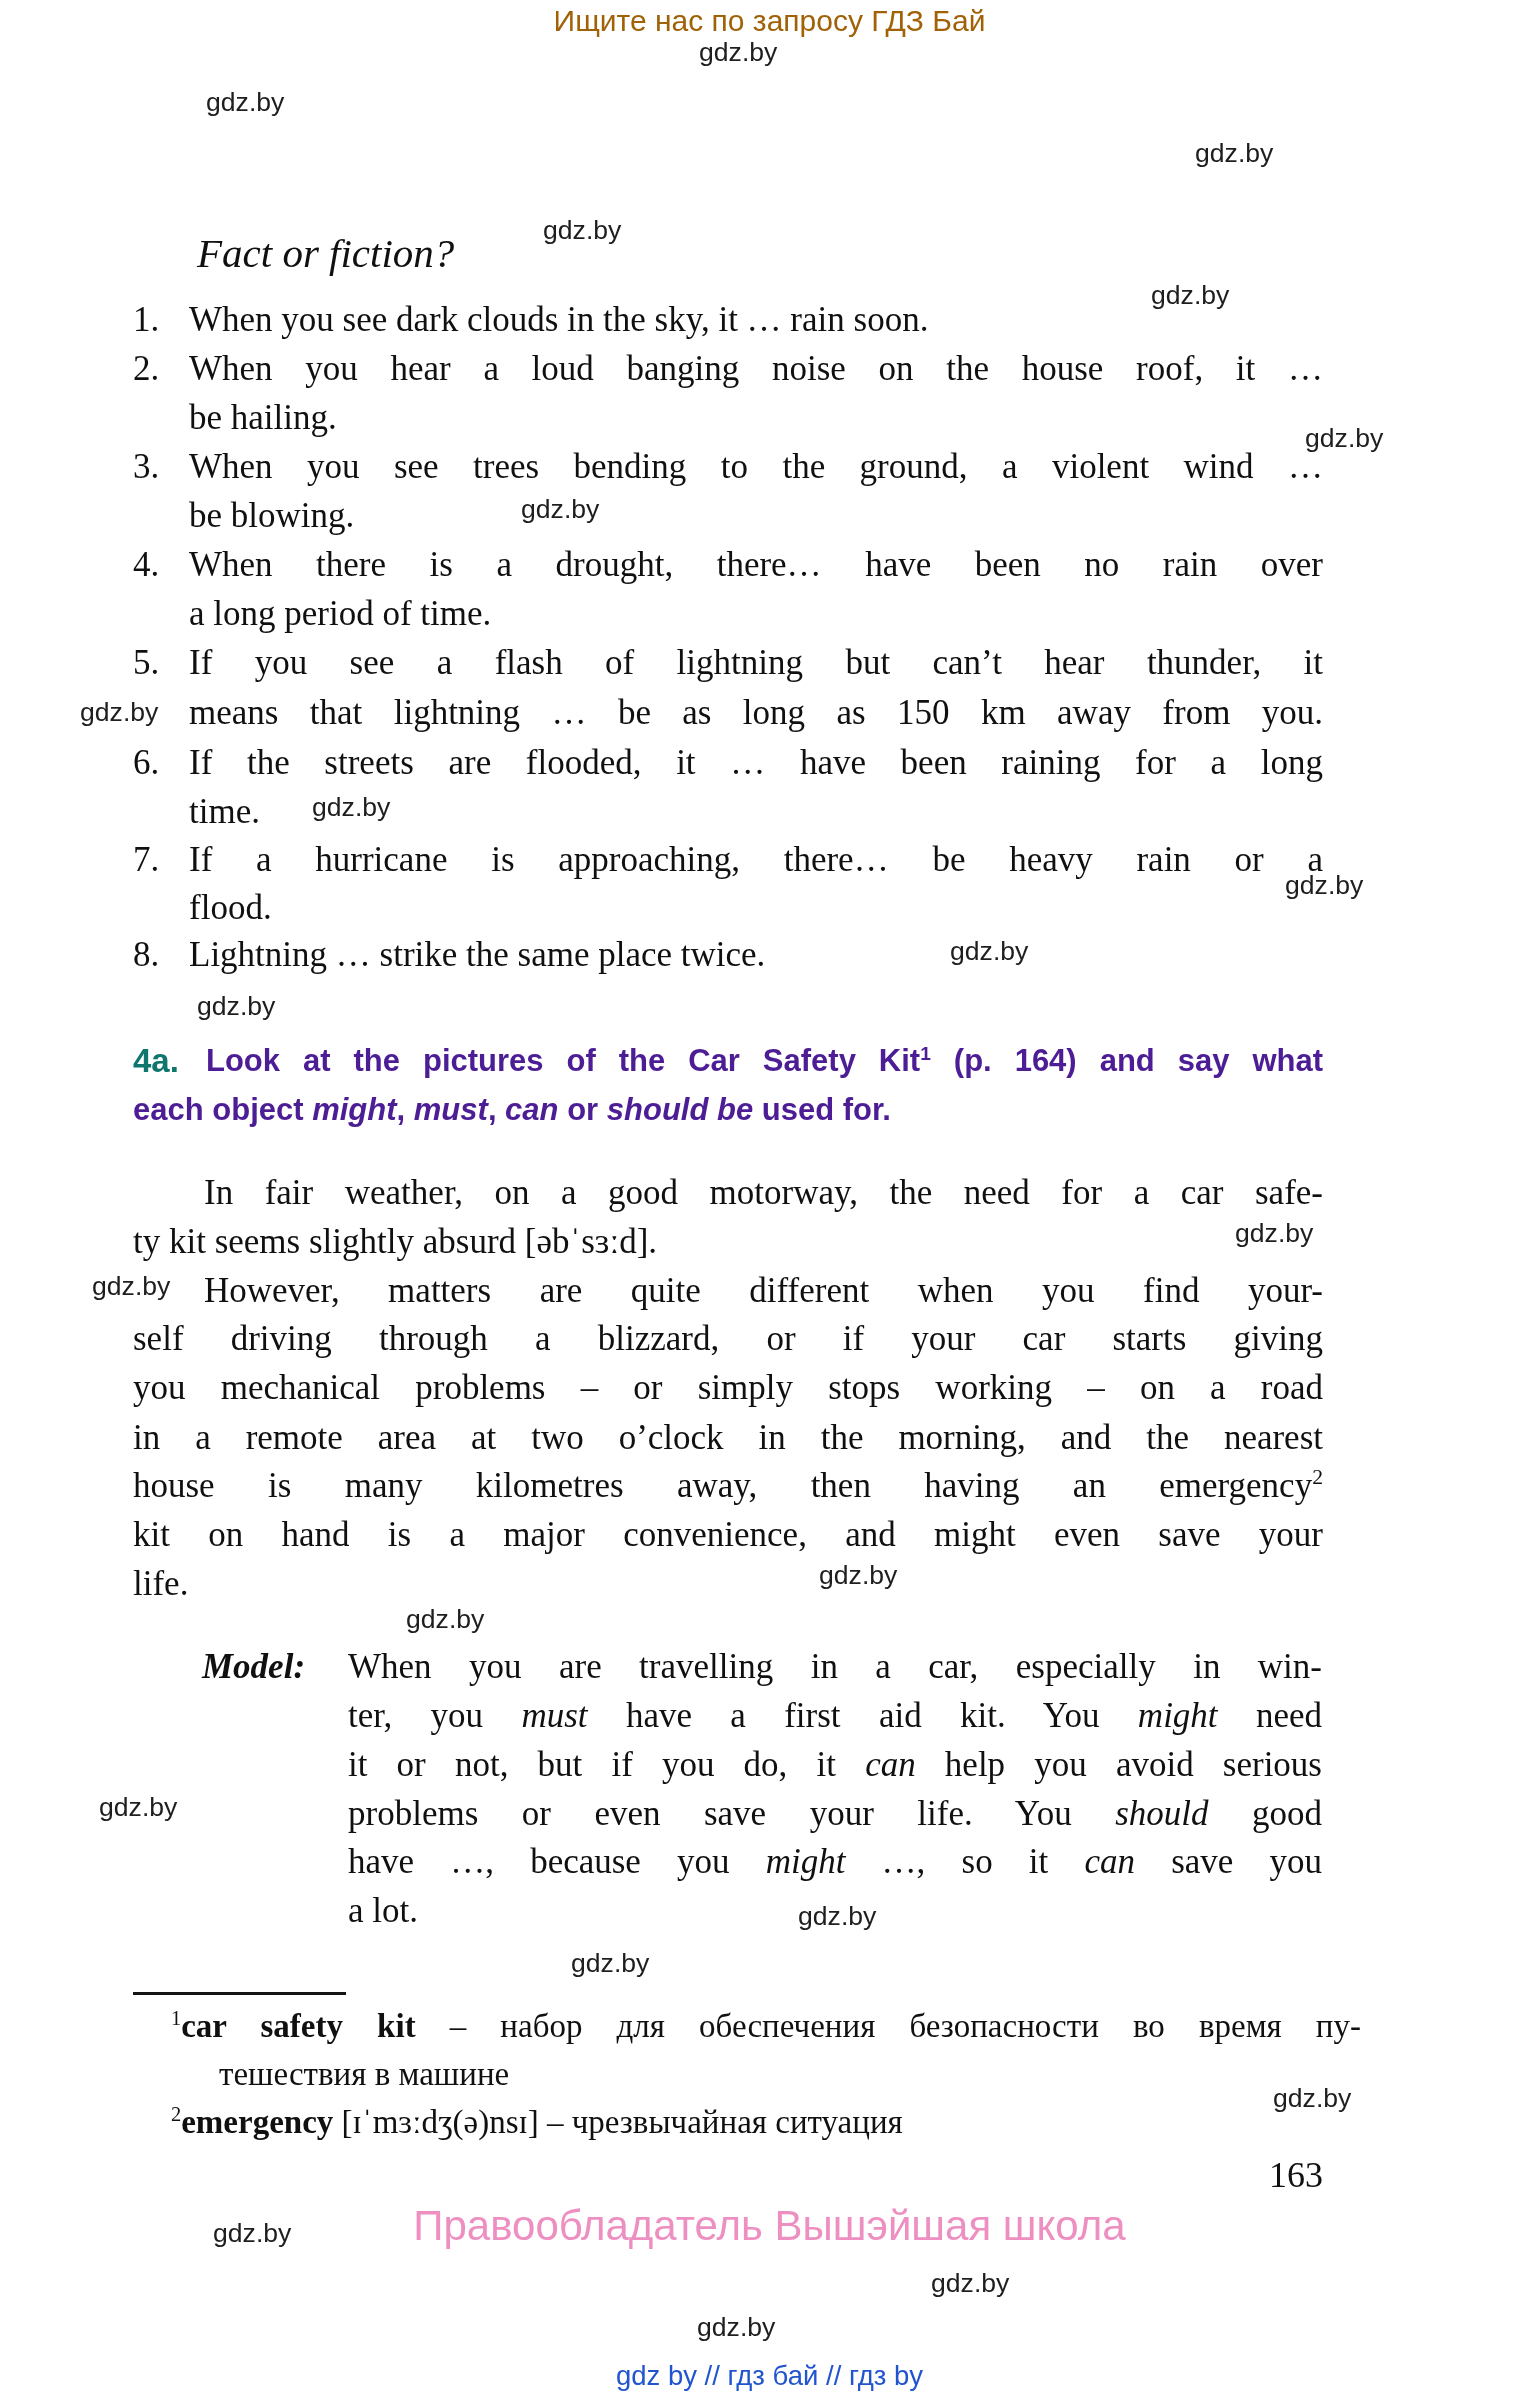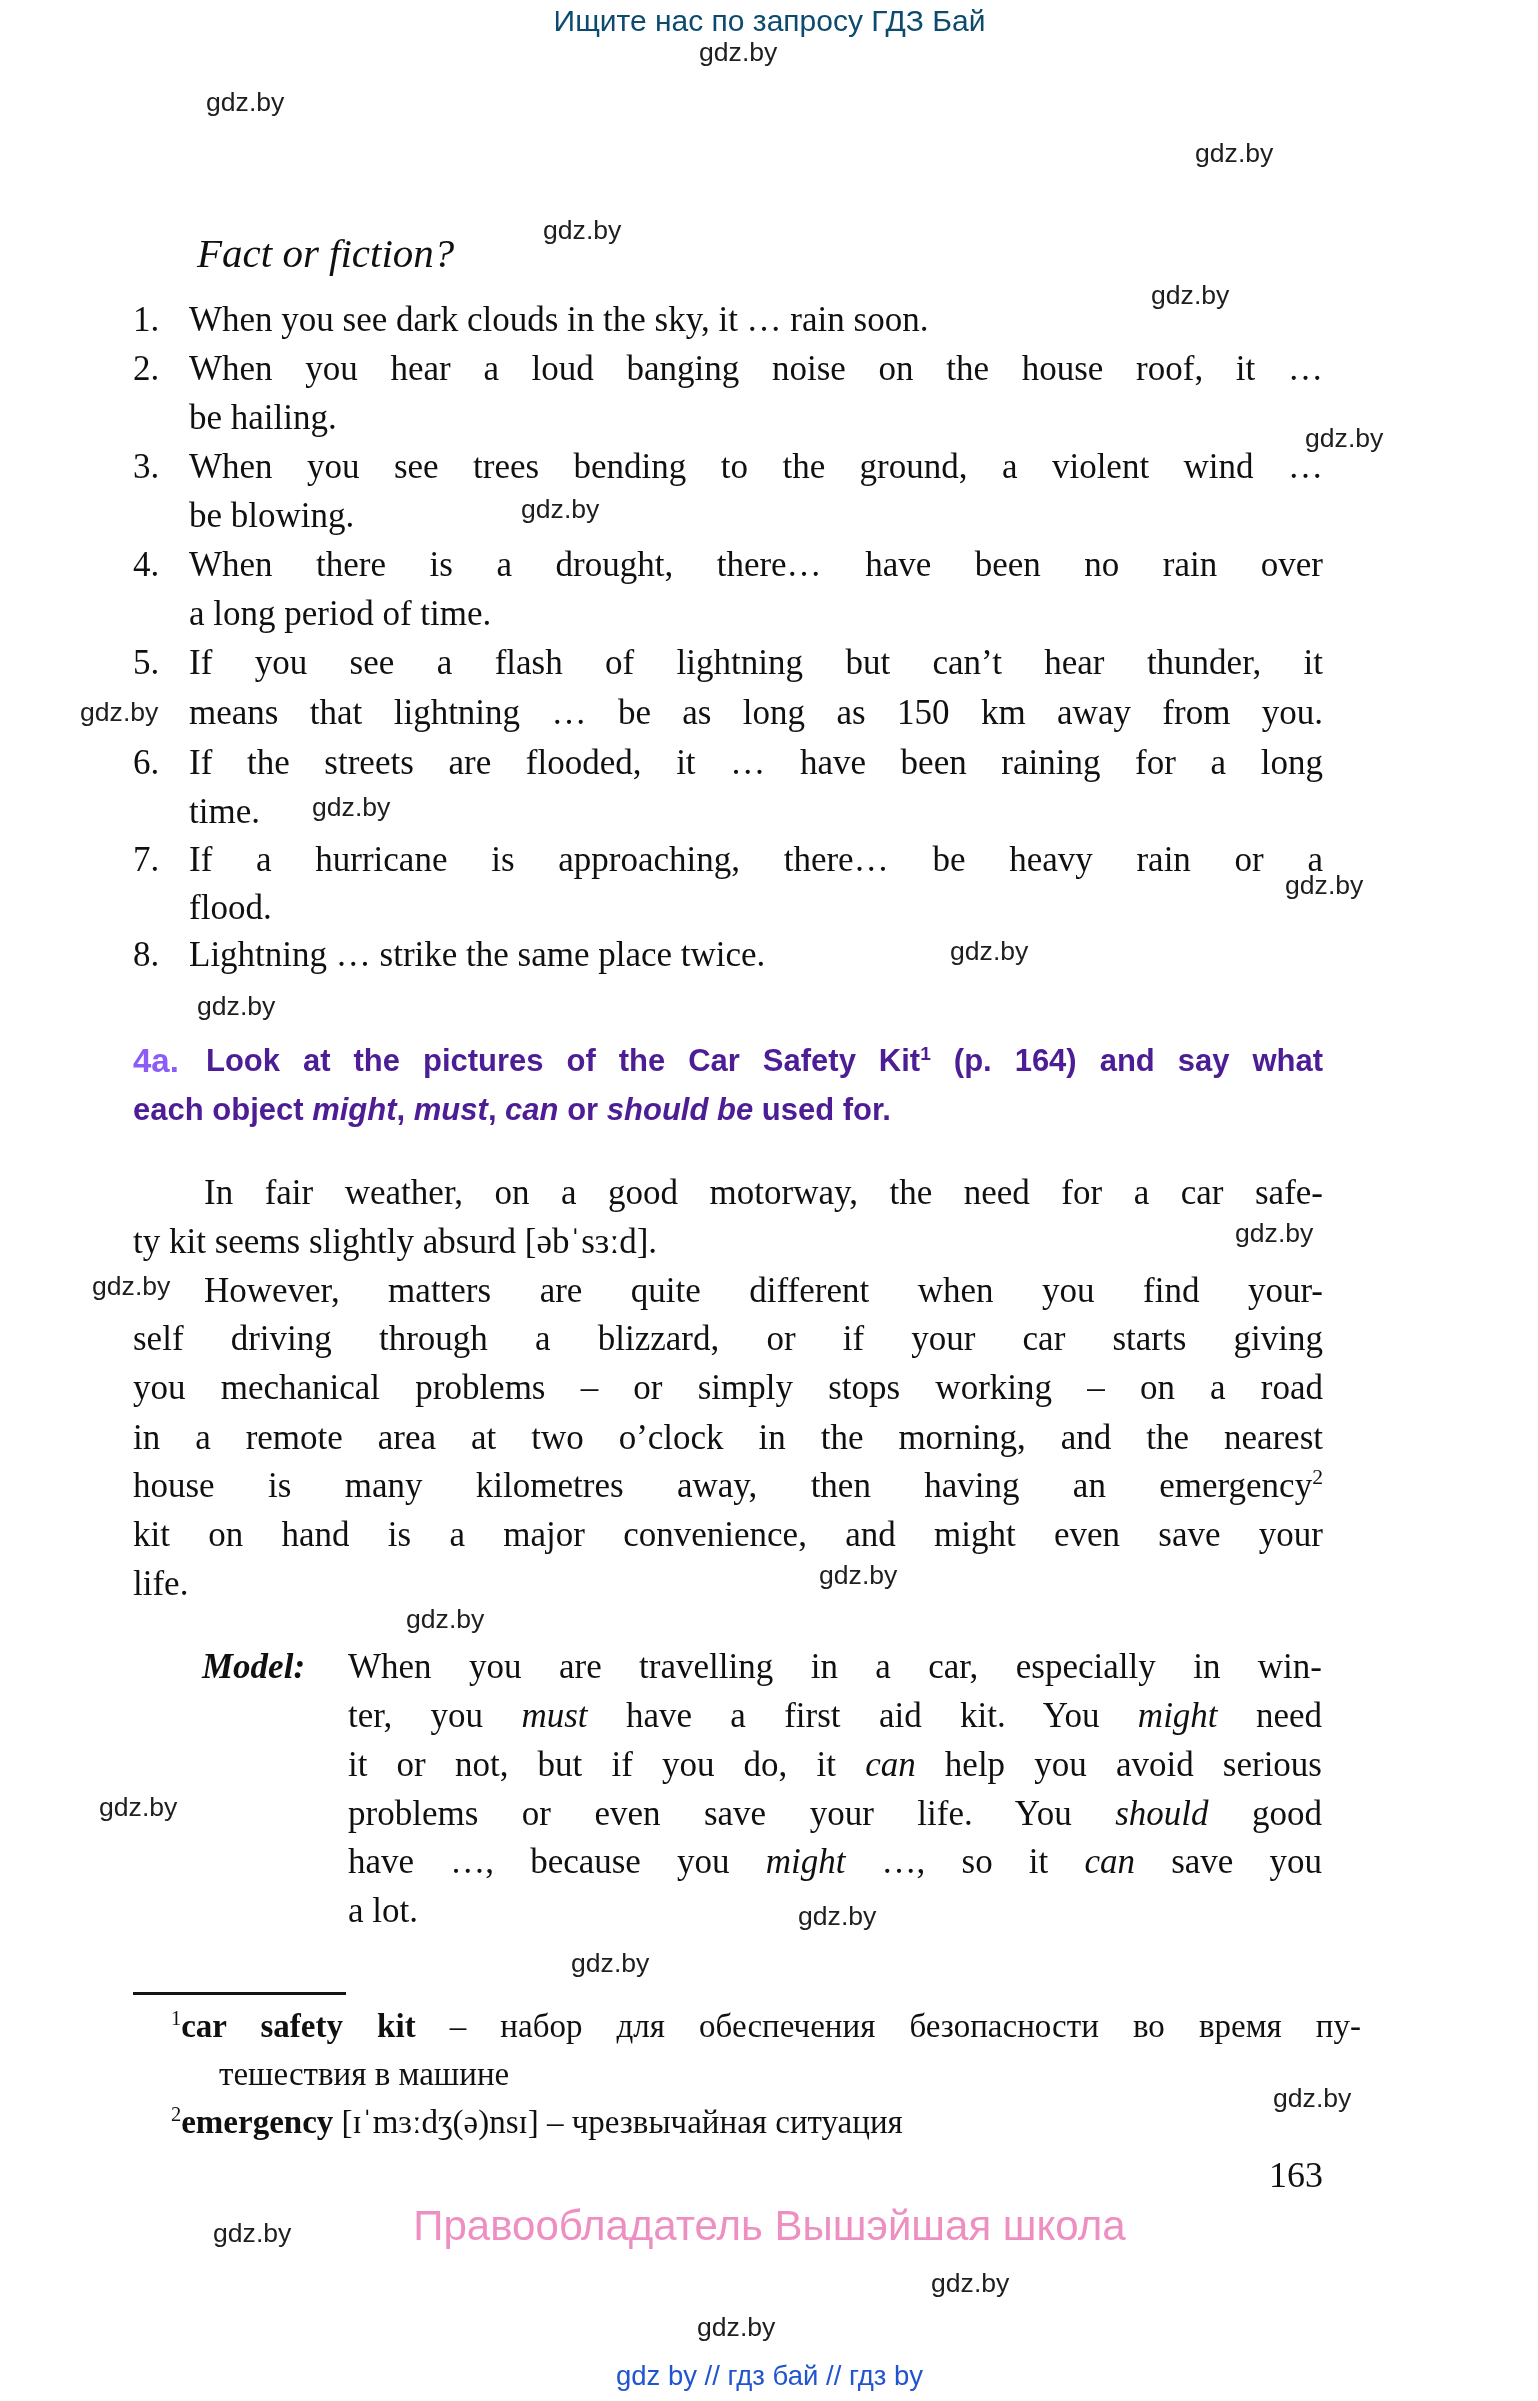--- a/index.html
+++ b/index.html
@@ -1,28 +1,28 @@
 <!DOCTYPE html>
 <html lang="en" style="font-size:14px"><head>
 <meta charset="utf-8">
 <style>
   html,body { margin:0; padding:0; background:#ffffff; }
   .page { position:relative; width:1539px; height:2401px; background:#ffffff; overflow:hidden;
           font-family:"Liberation Serif","DejaVu Serif",serif; color:#101010; }
   .promo { position:absolute; top:3.5px; left:0; width:100%; text-align:center;
-           font-family:"Liberation Sans","DejaVu Sans",sans-serif; font-size:30px; color:#0c4a6e; }
+           font-family:"Liberation Sans","DejaVu Sans",sans-serif; font-size:30px; color:#a16207; }
   .wm { position:absolute; font-family:"Liberation Sans","DejaVu Sans",sans-serif;
         font-size:26.6px; color:#1e1e1e; white-space:nowrap; }
   .heading { position:absolute; left:197px; top:229px; font-style:italic; font-size:41px; color:#101010; }
   .ln { position:absolute; font-size:35px; line-height:44px; color:#101010; }
   .j  { text-align:justify; }
   .j::after { content:""; display:inline-block; width:100%; height:0; }
   .num { position:absolute; font-size:35px; line-height:44px; color:#101010; }
   .ex-label { position:absolute; left:133px; top:1039px; font-family:"Liberation Sans","DejaVu Sans",sans-serif;
-              font-weight:bold; font-size:33px; line-height:43px; color:#8b5cf6; }
+              font-weight:bold; font-size:33px; line-height:43px; color:#0f766e; }
   .ex-line { position:absolute; font-family:"Liberation Sans","DejaVu Sans",sans-serif;
              font-weight:bold; font-size:31px; line-height:43px; color:#4c1d95; }
   .model-label { position:absolute; left:202px; top:1645px; font-weight:bold; font-style:italic;
                  font-size:35px; line-height:44px; }
   .fn { font-size:33px; line-height:43px;margin-left:38px; }
   .rule { position:absolute; left:133px; top:1992px; width:213px; height:2.7px; background:#141414; }
   .pagenum { position:absolute; left:1269px; top:2154px; font-size:36px; }
   .copyright { position:absolute; top:2202px; left:0; width:100%; text-align:center;
                font-family:"Liberation Sans","DejaVu Sans",sans-serif; font-size:42px; color:#ee8fc2; }
   .links { position:absolute; top:2360px; left:0; width:100%; text-align:center;

